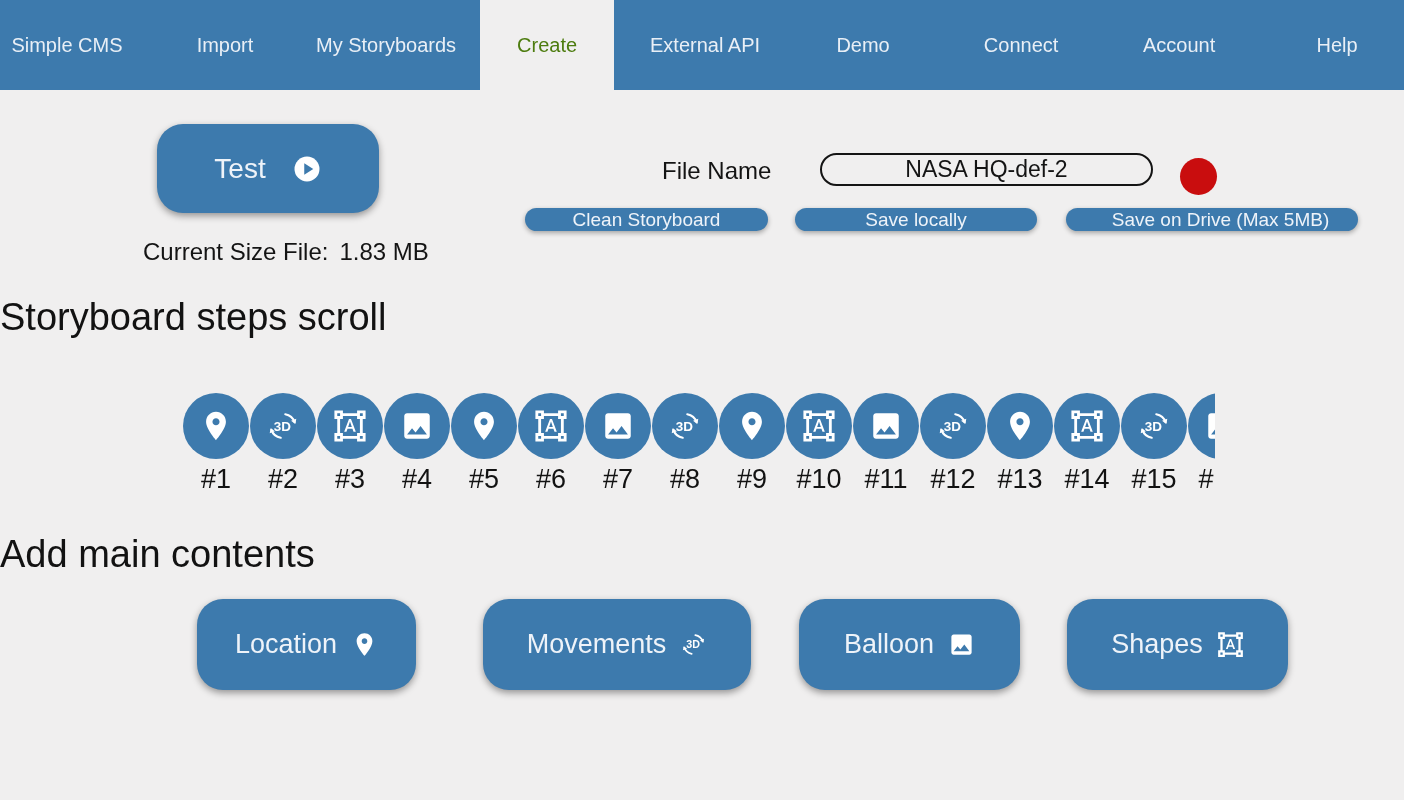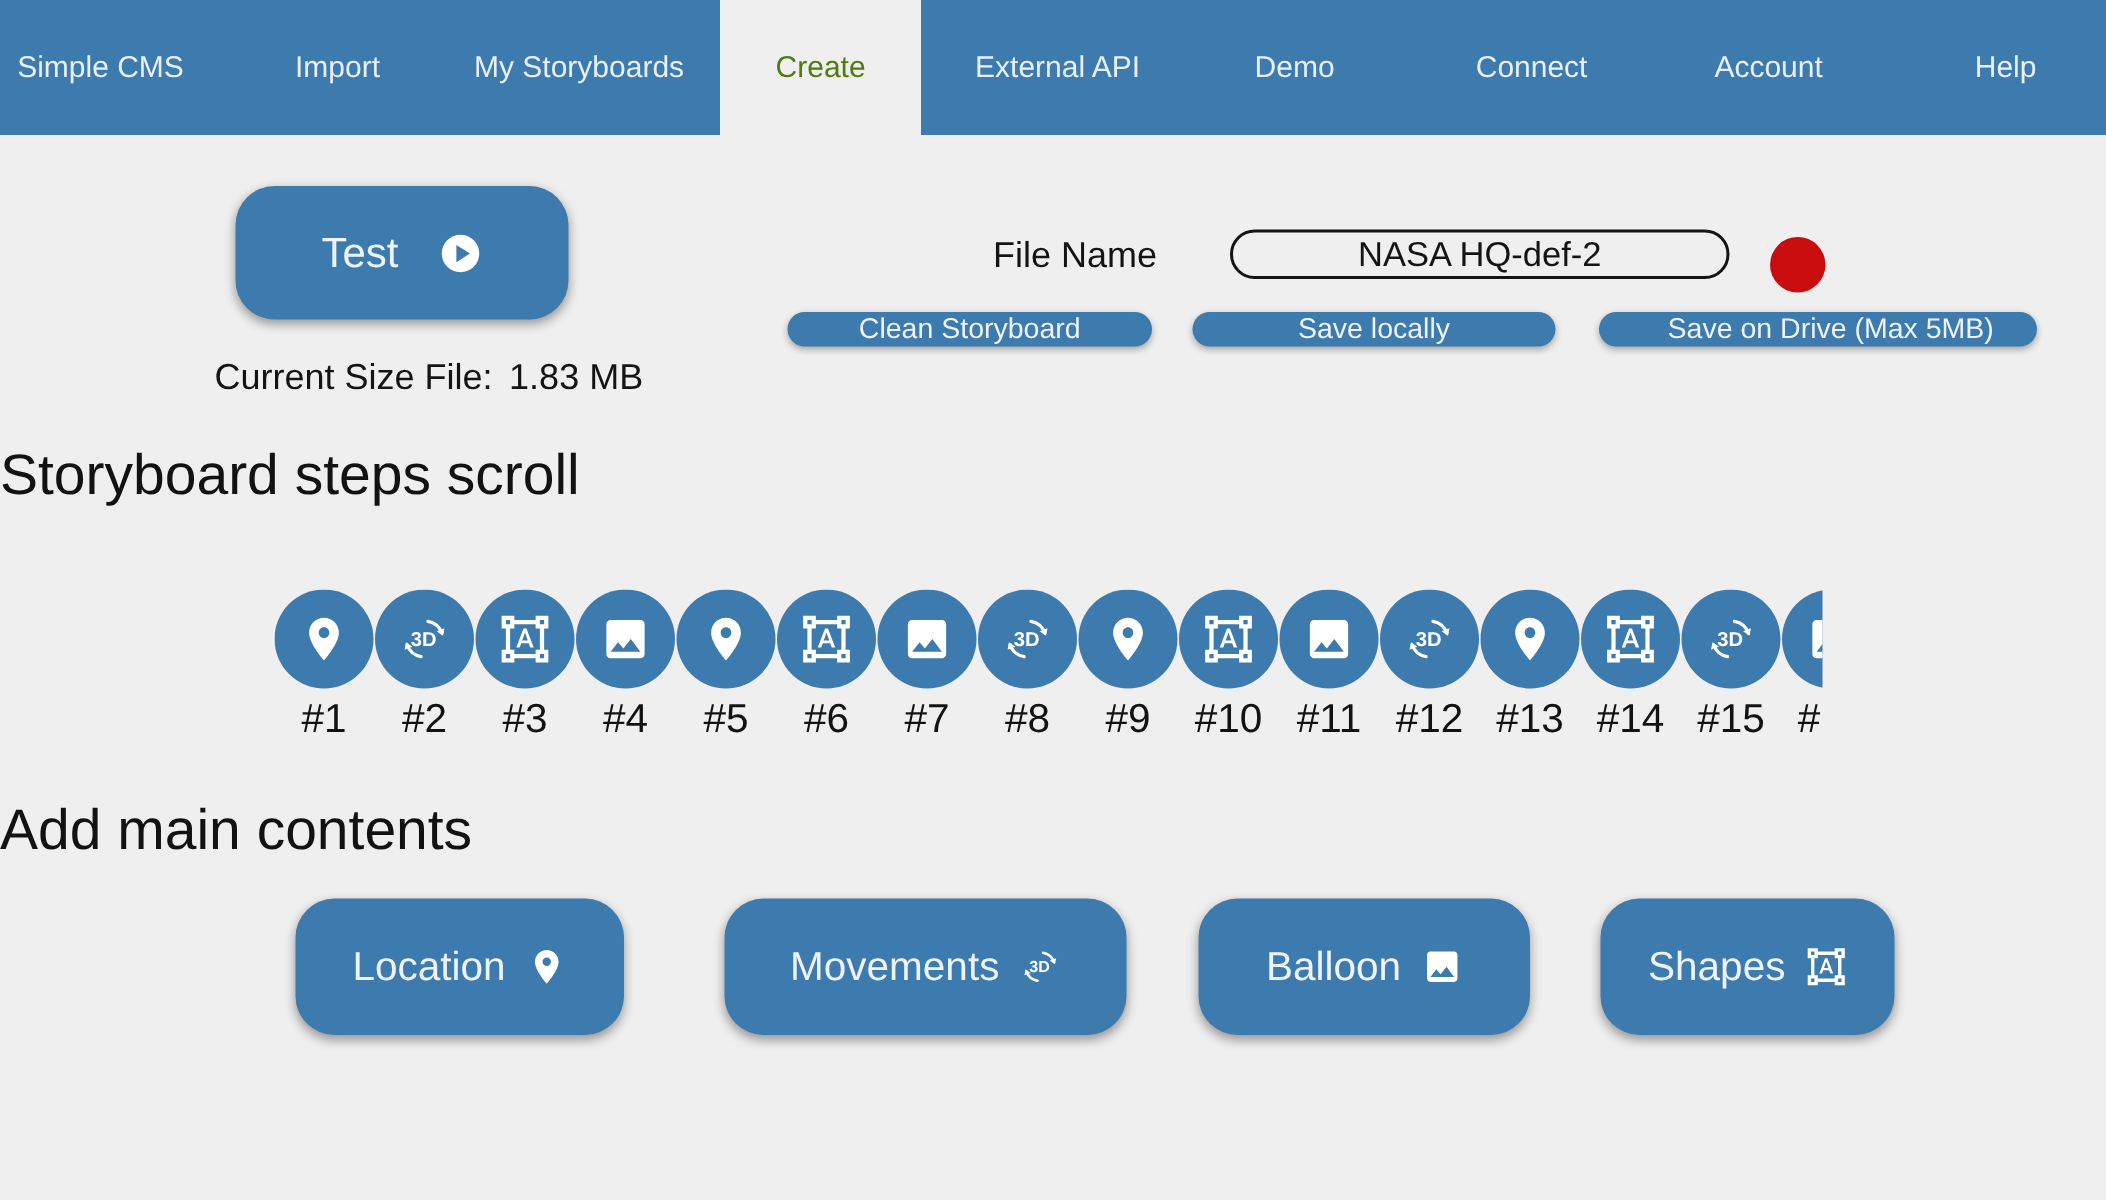--- a/index.html
+++ b/index.html
@@ -52,21 +52,21 @@
   .step-label{margin-top:5px;font-size:27px;color:#121212;white-space:nowrap;}
   
   .big-row{position:absolute;top:599px;left:0;width:1404px;height:91px;padding-left:48px;}
   .big-btn{position:absolute;top:0;height:91px;border:none;border-radius:26px;background:var(--blue);
     color:#eef3f9;font-size:27px;font-family:inherit;display:flex;align-items:center;justify-content:center;
     gap:14px;box-shadow:0 3px 7px rgba(0,0,0,.38);cursor:pointer;}
   .big-btn .icon svg{width:27px;height:27px;display:block;}
   .big-btn:nth-child(1){left:197px;width:219px;}
   .big-btn:nth-child(2){left:483px;width:268px;}
   .big-btn:nth-child(3){left:799px;width:221px;}
-  .big-btn:nth-child(4){left:1067px;width:196px;border-radius:26px;}
+  .big-btn:nth-child(4){left:1067px;width:221px;border-radius:26px;}
 </style>
 </head>
 <body>
 
 <div class="screen">
 
   <nav class="topnav" id="topnav">
       <div class="nav-item">
         <span>Simple CMS</span>
       </div>

